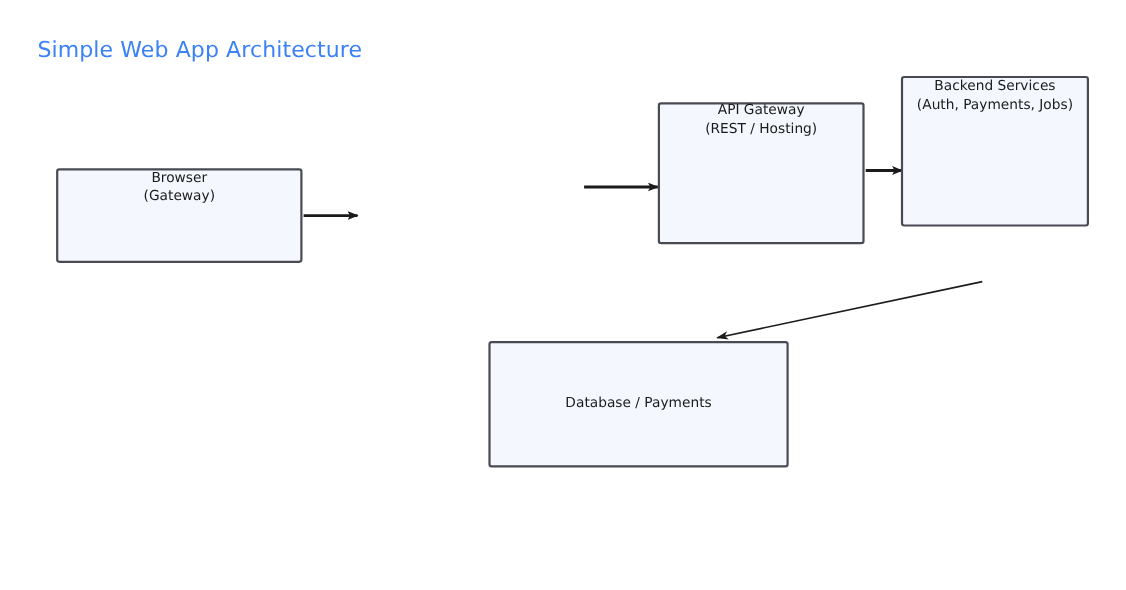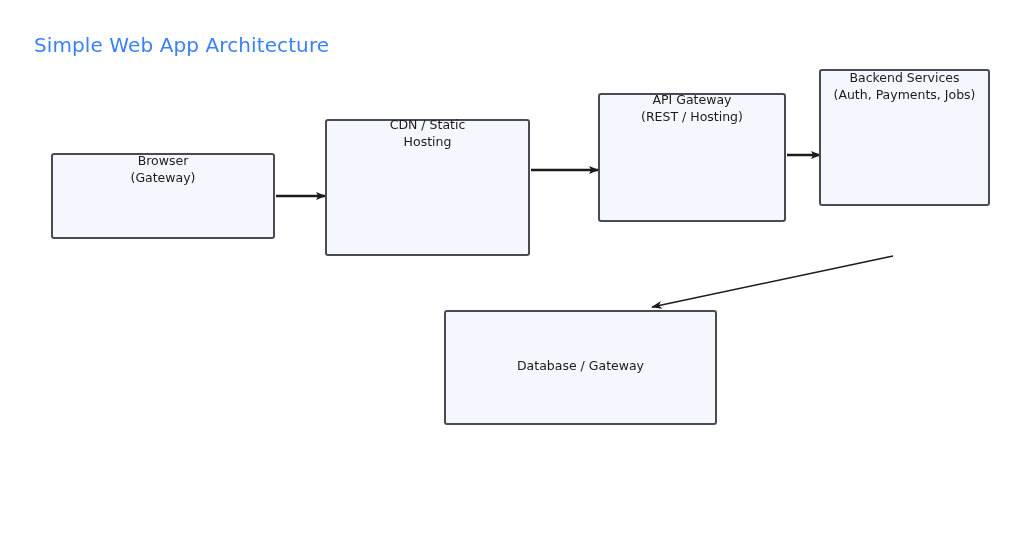--- a/index.html
+++ b/index.html
@@ -106,26 +106,20 @@
     <line x1="656" y1="354" x2="474" y2="354" stroke="#1b1b1b" stroke-width="2.6" marker-end="url(#arrowThickLeft)"></line>
   </svg>
 
   <div class="node" id="node-browser">
     <div class="node-label">
       <span>Browser</span><br>
       <span>(Gateway)</span>
     </div>
   </div>
 
-  <div class="node" id="node-cdn">
-    <div class="node-label">
-      <span>CDN / Static</span><br>
-      <span>Hosting</span>
-    </div>
-  </div>
 
   <div class="node" id="node-api">
     <div class="node-label">
       <span>API Gateway</span><br>
       <span>(REST / Hosting)</span>
     </div>
   </div>
 
   <div class="node" id="node-backend">
     <div class="node-label">
@@ -133,15 +127,15 @@
       <span>(Auth, Payments, Jobs)</span>
     </div>
   </div>
 
   <div class="node" id="node-database">
     <div class="node-label">
       <span>Database / Storage</span>
     </div>
   </div>
 
-  <div id="db-label">Database / Gateway</div>
+  <div id="db-label">Database / Payments</div>
 
 </div>
 
 </body></html>

